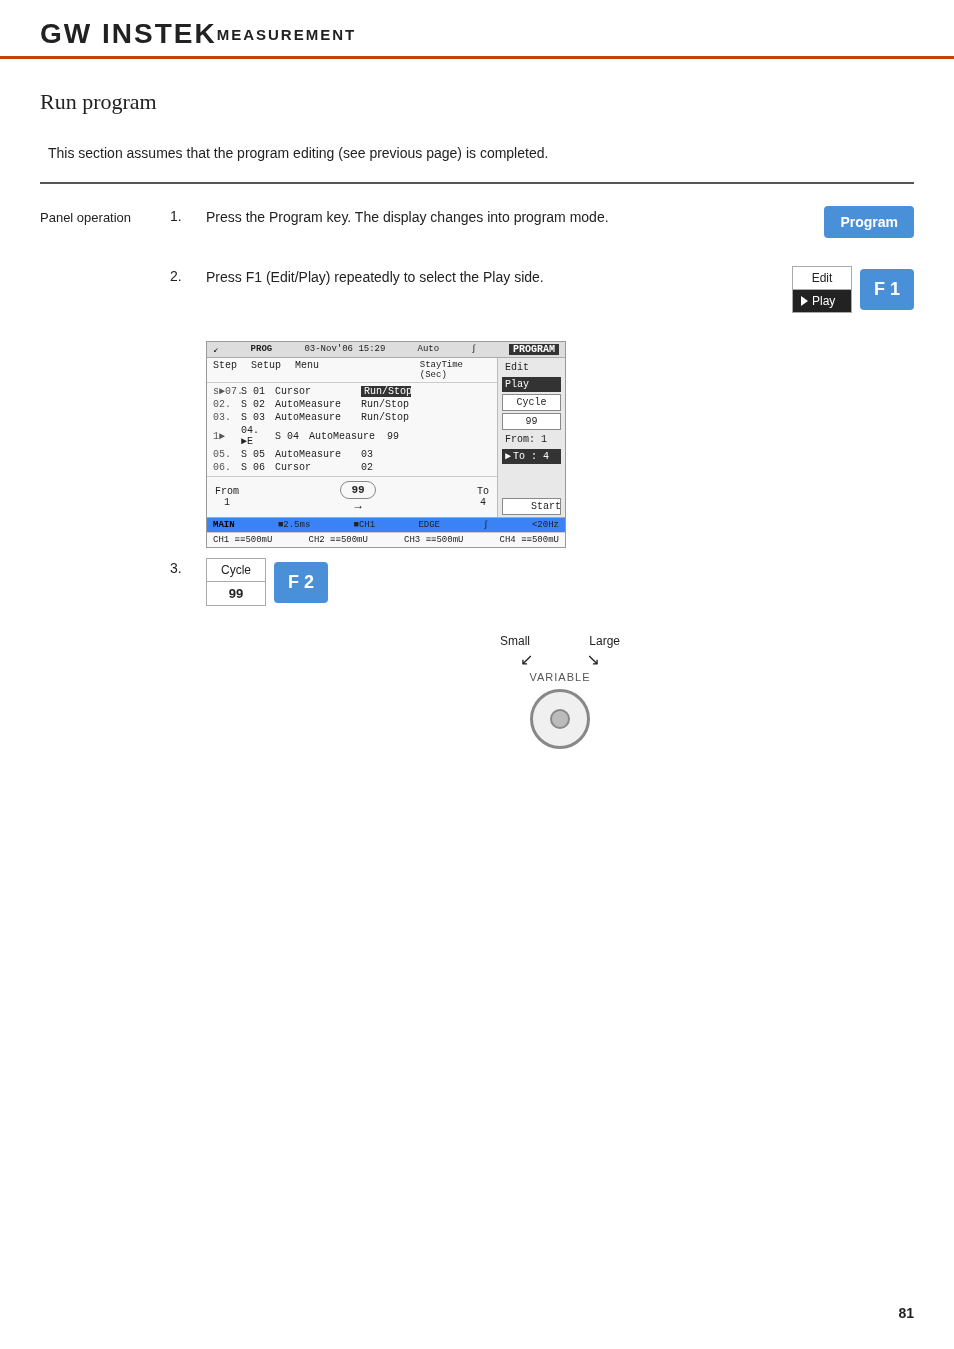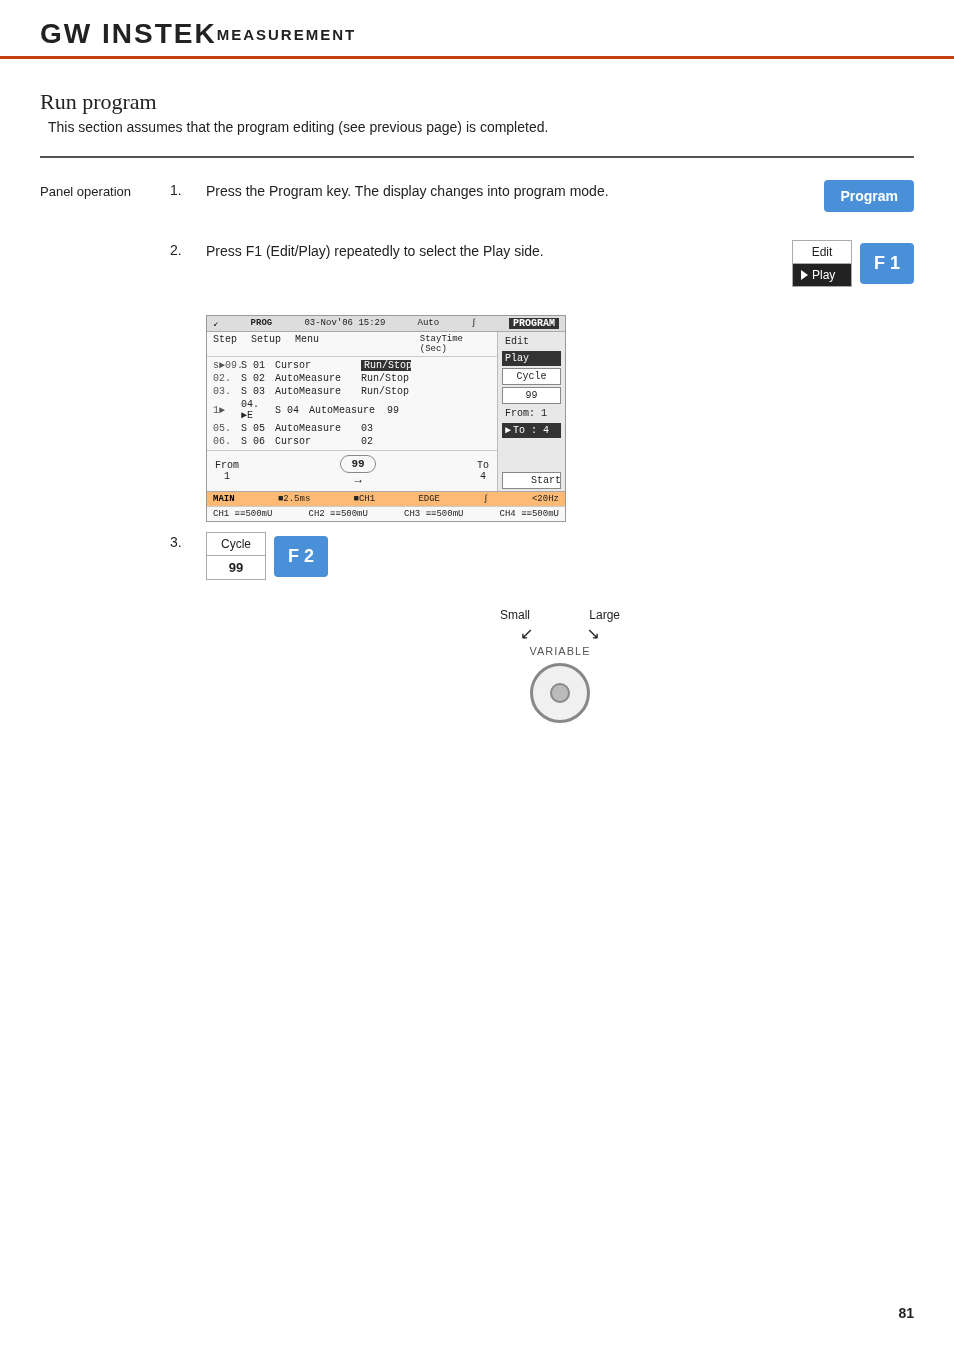--- a/index.html
+++ b/index.html
@@ -37,21 +37,21 @@
 
     
     .content {
       padding: 30px 40px 40px 40px;
     }
 
     .section-title {
       font-size: 22px;
       font-weight: normal;
       font-family: Georgia, serif;
-      margin-bottom: 2px;
+      margin-bottom: 28px;
       color: #222;
     }
 
     .intro-text {
       font-size: 14px;
       color: #222;
       margin-bottom: 18px;
       line-height: 1.5;
       margin-left: 8px;
     }
@@ -259,21 +259,21 @@
       align-items: center;
     }
     .osc-from-to .value-circle {
       border: 1px solid #888;
       border-radius: 10px;
       padding: 2px 10px;
       font-size: 11px;
       font-weight: bold;
     }
     .osc-status-bar {
-      background: #fdba74;
+      background: #3b82f6;
       display: flex;
       justify-content: space-between;
       padding: 2px 6px;
       font-size: 9px;
       border-top: 1px solid #aaa;
     }
     .osc-status-bar .main-label {
       font-weight: bold;
       font-size: 9px;
       color: #000;
@@ -430,21 +430,21 @@
               <span>Setup</span>
               <span>Menu</span>
               <span class="stay-time">
                 <span>StayTime</span><br>
                 <span>(Sec)</span>
               </span>
             </div>
 
             <div class="osc-table">
               <div class="osc-table-row highlighted">
-                <span class="col-num">s►09.</span>
+                <span class="col-num">s►07.</span>
                 <span class="col-step">S 01</span>
                 <span class="col-meas">Cursor</span>
                 <span class="col-stay" style="background:#333;color:#fff;padding:0 3px;">Run/Stop</span>
               </div>
               <div class="osc-table-row">
                 <span class="col-num">02.</span>
                 <span class="col-step">S 02</span>
                 <span class="col-meas">AutoMeasure</span>
                 <span class="col-stay">Run/Stop</span>
               </div>

